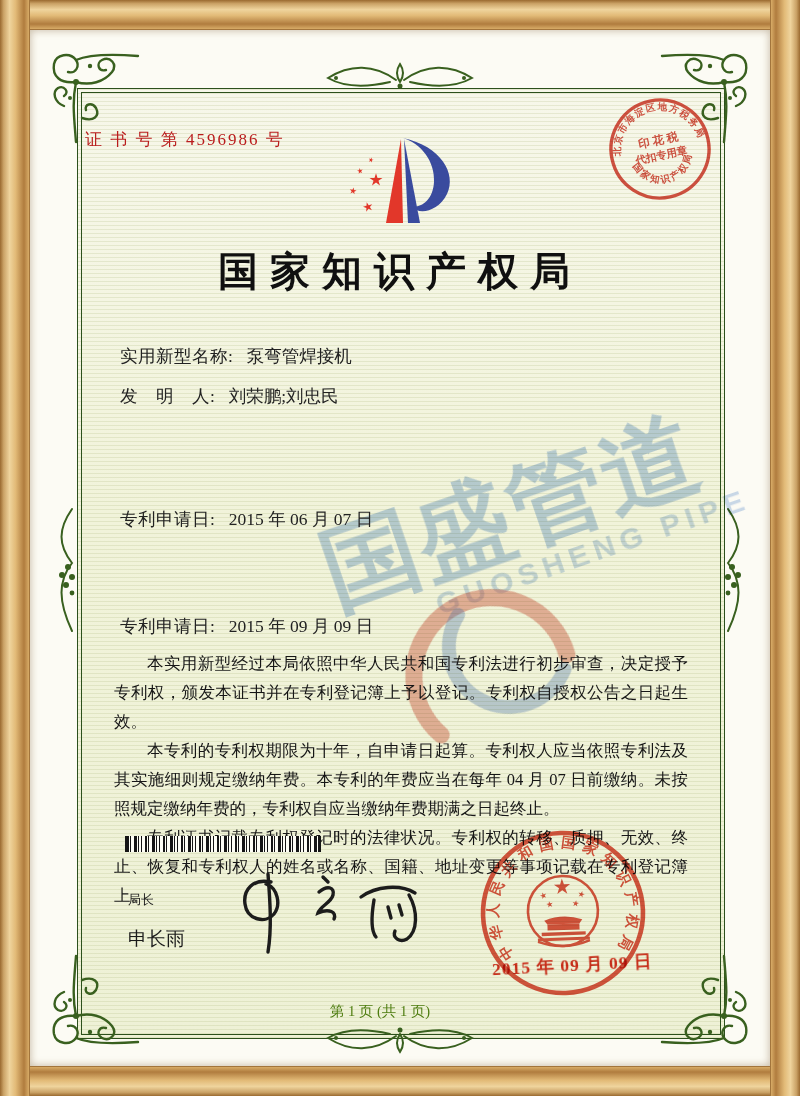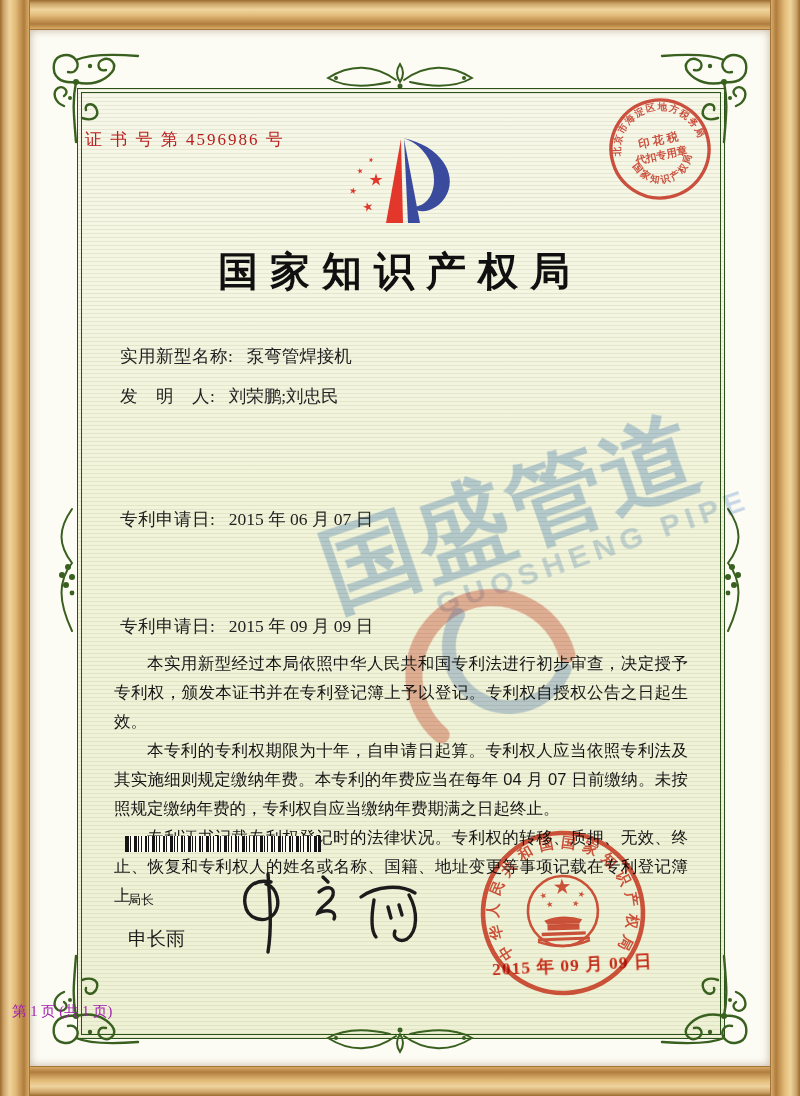--- a/index.html
+++ b/index.html
@@ -35,36 +35,36 @@
   
   .content{position:absolute;inset:0;z-index:5;color:#1d1d1d;}
   .cert-number{position:absolute;left:85px;top:128px;font-size:17px;letter-spacing:2px;color:#b91c1c;text-align:center;}
   .title{position:absolute;left:0;top:244px;width:100%;text-align:center;
          font-size:40px;font-weight:bold;letter-spacing:12px;color:#101010;}
   .field{position:absolute;left:120px;font-size:17.5px;color:#222;white-space:nowrap;}
   .field .lbl{letter-spacing:.5px;}
   .field .val{margin-left:9px;font-family:"Liberation Serif","DejaVu Serif",serif;}
   .paras{position:absolute;left:114px;top:649px;width:574px;font-size:16.5px;line-height:29px;
          text-align:justify;color:#161616;}
-  .paras p{margin:0;text-indent:2em;font-family:Liberation Sans, sans-serif;}
+  .paras p{margin:0;text-indent:2em;font-family:Liberation Serif, serif;}
 
   .barcode{position:absolute;left:125px;top:836px;width:192px;height:16px;
     background:repeating-linear-gradient(90deg,
       #151515 0 2px,#fdfdf5 2px 3px,#151515 3px 4px,#fdfdf5 4px 7px,
       #151515 7px 10px,#fdfdf5 10px 11px,#151515 11px 12px,#fdfdf5 12px 14px,
       #151515 14px 15px,#fdfdf5 15px 18px);
     border-left:2px solid #151515;border-right:2px solid #151515;}
 
   .signer-title{position:absolute;left:128px;top:891px;font-size:13px;
     font-family:"Liberation Sans","DejaVu Sans",sans-serif;color:#1b1b1b;}
   .signer-name{position:absolute;left:128px;top:926px;font-size:19px;
     font-family:"Liberation Sans","DejaVu Sans",sans-serif;color:#1b1b1b;text-align:right;}
   .signature-svg{position:absolute;left:233px;top:870px;}
 
-  .page-footer{position:absolute;left:12px;top:1002px;width:760px;text-align:left;font-size:14.5px;color:#a21caf;}
+  .page-footer{position:absolute;left:0;top:1002px;width:760px;text-align:center;font-size:14.5px;color:#4d7c0f;}
 
   
   .watermark{position:absolute;left:318px;top:452px;width:450px;z-index:4;
     transform:rotate(-19deg);transform-origin:50% 50%;mix-blend-mode:multiply;pointer-events:none;}
   .wm-text{font-family:"Liberation Sans","DejaVu Sans",sans-serif;font-weight:bold;
     font-size:96px;line-height:1.05;letter-spacing:2px;color:rgba(96,145,212,.40);}
   .wm-sub{font-family:"Liberation Sans","DejaVu Sans",sans-serif;font-weight:bold;
     font-size:30px;letter-spacing:6px;margin:-4px 0 0 96px;color:rgba(130,170,222,.42);}
   .wm-swoosh{position:absolute;left:18px;top:78px;}
 

